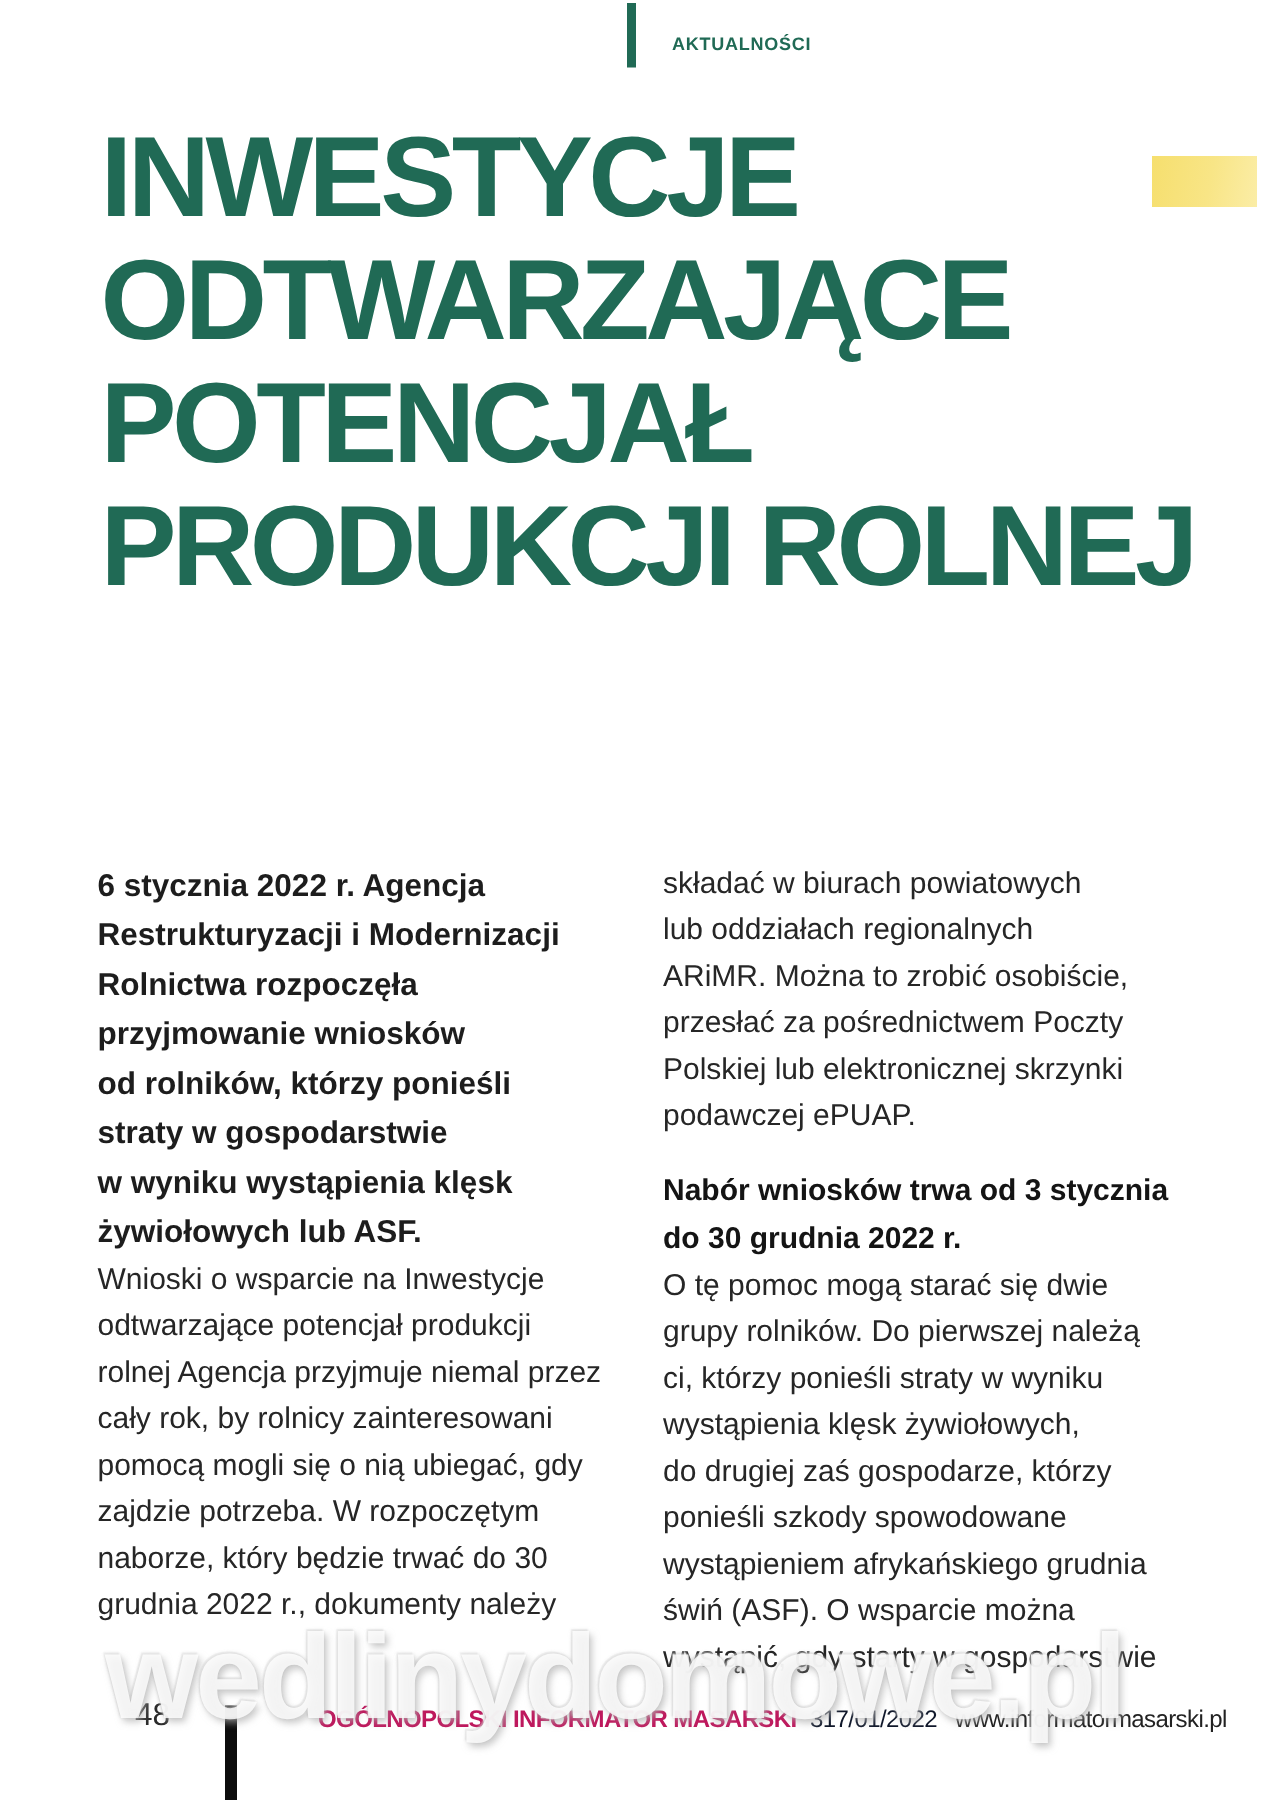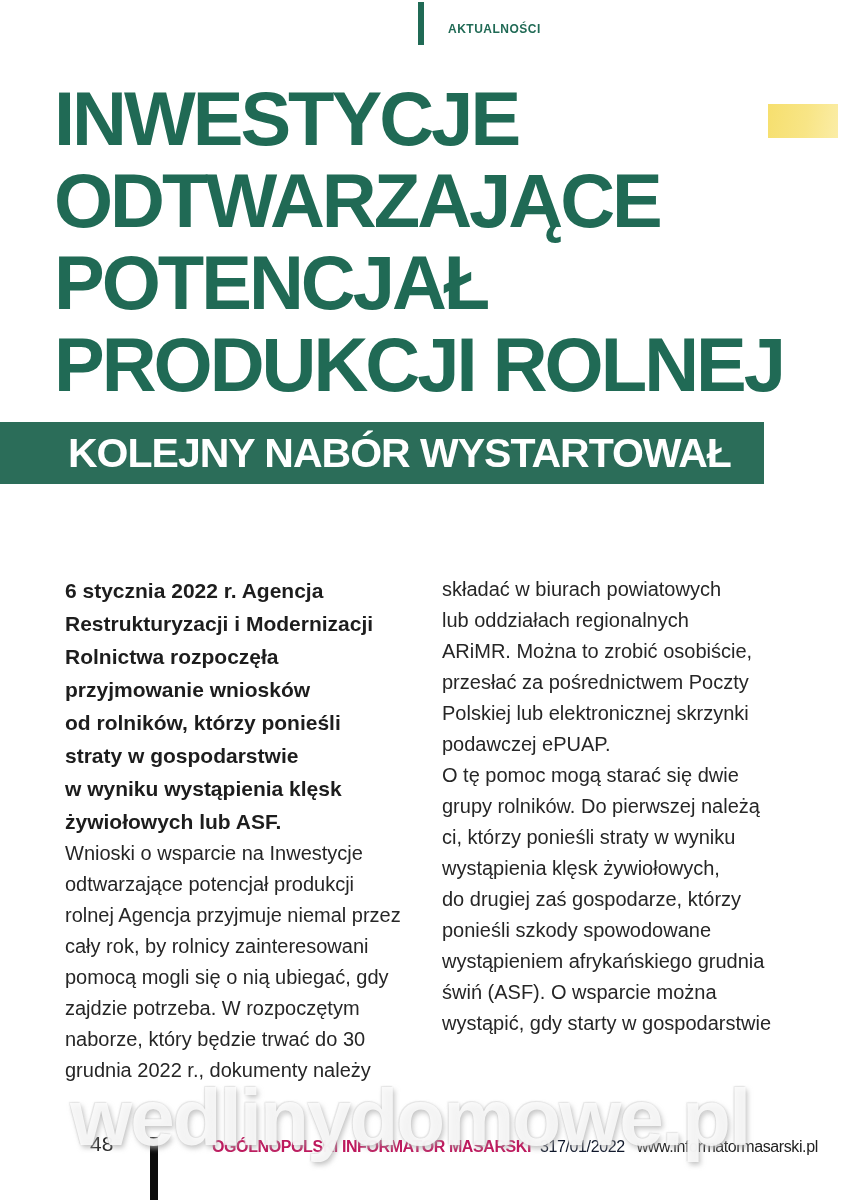--- a/index.html
+++ b/index.html
@@ -20,21 +20,21 @@
     font-size:12px;font-weight:700;letter-spacing:.5px;
     color:#206a55;white-space:nowrap;
   }
   
   .yellow-rect{
     position:absolute;left:768px;top:104px;width:70px;height:34px;
     background:linear-gradient(100deg,#f6df6e 0%,#f8e586 55%,#fbeda6 100%);
   }
   
   .headline{
-    position:absolute;left:54px;top:78px;
+    position:absolute;left:67px;top:78px;
     font-size:76px;font-weight:700;line-height:82px;letter-spacing:-3px;
     color:#206a55;white-space:pre-line;
   }
   
   .banner{
     position:absolute;left:0;top:422px;width:764px;height:62px;
     background:#2b6d59;
   }
   .banner-text{
     position:absolute;left:68px;top:0;height:62px;line-height:62px;
@@ -93,23 +93,20 @@
   <div class="kicker-bar"></div>
   <div class="kicker">AKTUALNOŚCI</div>
 
   <div class="yellow-rect"></div>
 
   <h1 class="headline" style="margin:0;">INWESTYCJE
 ODTWARZAJĄCE
 POTENCJAŁ
 PRODUKCJI ROLNEJ</h1>
 
-  <div class="banner">
-    <span class="banner-text">KOLEJNY NABÓR WYSTARTOWAŁ</span>
-  </div>
 
   <div class="col col-left">
     <p class="para-intro" style="margin:0;">6 stycznia 2022 r. Agencja
 Restrukturyzacji i Modernizacji
 Rolnictwa rozpoczęła
 przyjmowanie wniosków
 od rolników, którzy ponieśli
 straty w gospodarstwie
 w wyniku wystąpienia klęsk
 żywiołowych lub ASF.</p>
@@ -123,20 +120,22 @@
 grudnia 2022 r., dokumenty należy</p>
   </div>
 
   <div class="col col-right">
     <p class="para" style="margin:0;">składać w biurach powiatowych
 lub oddziałach regionalnych
 ARiMR. Można to zrobić osobiście,
 przesłać za pośrednictwem Poczty
 Polskiej lub elektronicznej skrzynki
 podawczej ePUAP.</p>
+    <p class="subhead" style="margin-bottom:0;">Nabór wniosków trwa od 3 stycznia
+do 30 grudnia 2022 r.</p>
     <p class="para" style="margin:0;">O tę pomoc mogą starać się dwie
 grupy rolników. Do pierwszej należą
 ci, którzy ponieśli straty w wyniku
 wystąpienia klęsk żywiołowych,
 do drugiej zaś gospodarze, którzy
 ponieśli szkody spowodowane
 wystąpieniem afrykańskiego grudnia
 świń (ASF). O wsparcie można
 wystąpić, gdy starty w gospodarstwie</p>
   </div>

